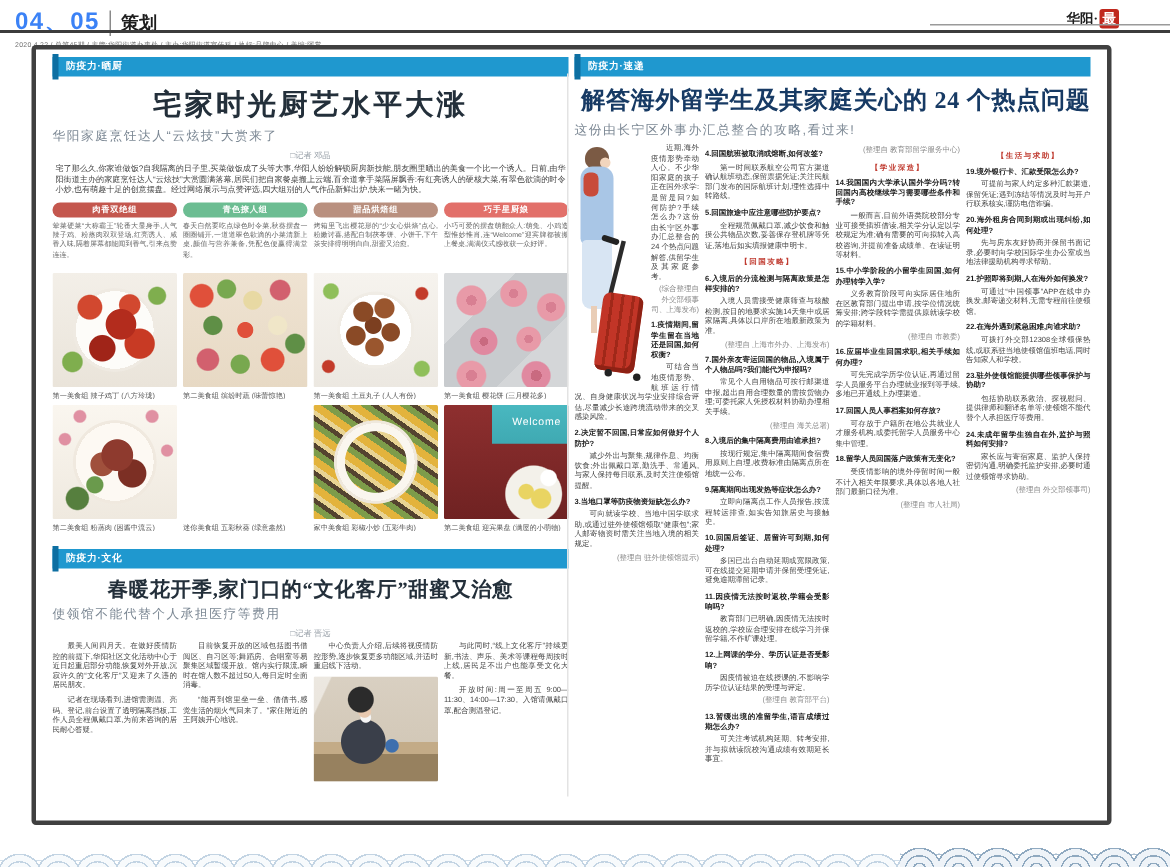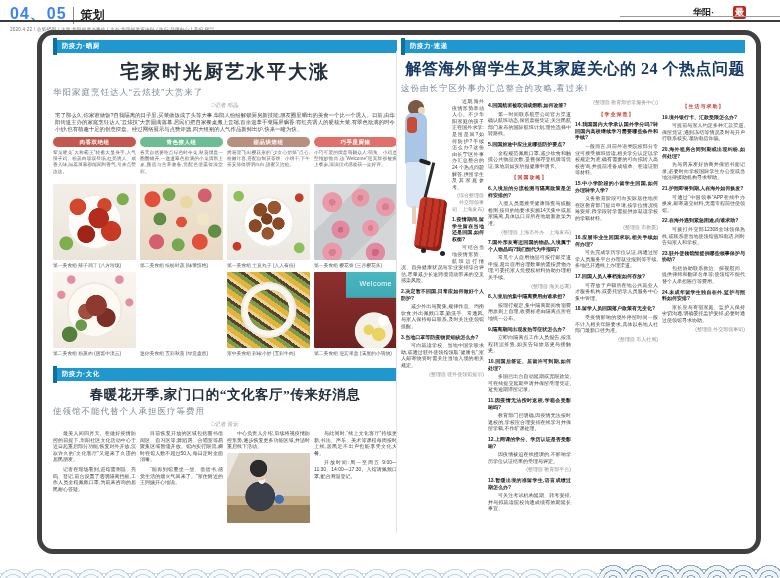--- a/index.html
+++ b/index.html
@@ -5,28 +5,28 @@
   html,body{margin:0;padding:0;}
   body{width:780px;height:578px;position:relative;overflow:hidden;background:#fff;
        font-family:"Liberation Sans","DejaVu Sans",sans-serif;color:#333;}
   
   .hdr{position:absolute;top:4px;left:10px;}
   .hdr-row{display:flex;align-items:baseline;gap:6px;}
   .pgno{font-size:16px;font-weight:bold;color:#3b82f6;letter-spacing:1px;}
   .hdr-sec{font-size:12px;font-weight:bold;color:#1e1e1e;border-left:1.5px solid #8a8a8a;padding-left:7px;}
   .issue{font-size:4.6px;color:#6f6f6f;margin-top:2px;letter-spacing:.2px;}
   .brand{position:absolute;top:6px;right:34px;font-size:9px;font-weight:bold;color:#1e1e1e;
-         font-family:"Liberation Serif",serif;display:flex;align-items:center;gap:19px;}
+         font-family:"Liberation Serif",serif;display:flex;align-items:center;gap:1px;}
   .seal{display:inline-block;width:13px;height:13px;background:#c0281e;color:#fff;font-size:9px;
         line-height:13px;text-align:center;border-radius:2px;font-family:"Liberation Serif",serif;}
   .toprule{position:absolute;top:20px;left:0;width:780px;height:1.6px;background:#3c3c3c;}
   .subrule{position:absolute;top:16px;left:620px;width:160px;height:.8px;background:#9a9a9a;}
   
-  .frame{position:absolute;top:30px;left:37px;width:714px;height:514px;border:5px solid #404040;
-         border-radius:16px;background:#fff;}
+  .frame{position:absolute;top:30px;left:21px;width:714px;height:514px;border:3px solid #404040;
+         border-radius:3px;background:#fff;}
   .pgL{position:absolute;left:11px;top:3px;width:344px;}
   .pgR{position:absolute;left:359px;top:3px;width:344px;}
   .pgdiv{position:absolute;left:354px;top:16px;height:482px;width:1px;background:#e3e3e3;}
   
   .banner{height:13px;background:#1f98cf;position:relative;display:flex;align-items:center;margin-top:2px;}
   .notch{position:absolute;left:0;top:-2px;width:4px;height:17px;background:#0d6fa2;}
   .banner-label{color:#fff;font-size:6.5px;font-weight:bold;padding-left:9px;letter-spacing:.5px;}
   
   .h-top{font-family:"Liberation Serif","DejaVu Serif",serif;font-weight:bold;color:#232f3a;
          font-size:19px;letter-spacing:2px;text-align:center;margin:6px 0 2px;white-space:nowrap;overflow:hidden;}
@@ -278,21 +278,21 @@
               <figcaption class="caption">第二美食组 迎宾果盘 (满屋的小萌物)</figcaption>
             </figure>
           </div>
       </article>
 
       <article class="bot">
         <div class="banner">
           <span class="notch"></span>
           <span class="banner-label">防疫力·文化</span>
         </div>
-        <h1 class="h-bot">春暖花开季,家门口的“文化客厅”传来好消息</h1>
+        <h1 class="h-bot">春暖花开季,家门口的“文化客厅”甜蜜又治愈</h1>
         <div class="h-sub">使领馆不能代替个人承担医疗等费用</div>
         <div class="byline">□记者 晋远</div>
         <div class="bcols">
           <div class="bcol">
 
           <p class="bpar">最美人间四月天。在做好疫情防控的前提下,华阳社区文化活动中心于近日起重启部分功能,恢复对外开放,沉寂许久的“文化客厅”又迎来了久违的居民朋友。</p>
               <p class="bpar">记者在现场看到,进馆需测温、亮码、登记,前台设置了透明隔离挡板,工作人员全程佩戴口罩,为前来咨询的居民耐心答疑。</p>
             </div>
           <div class="bcol">
 

